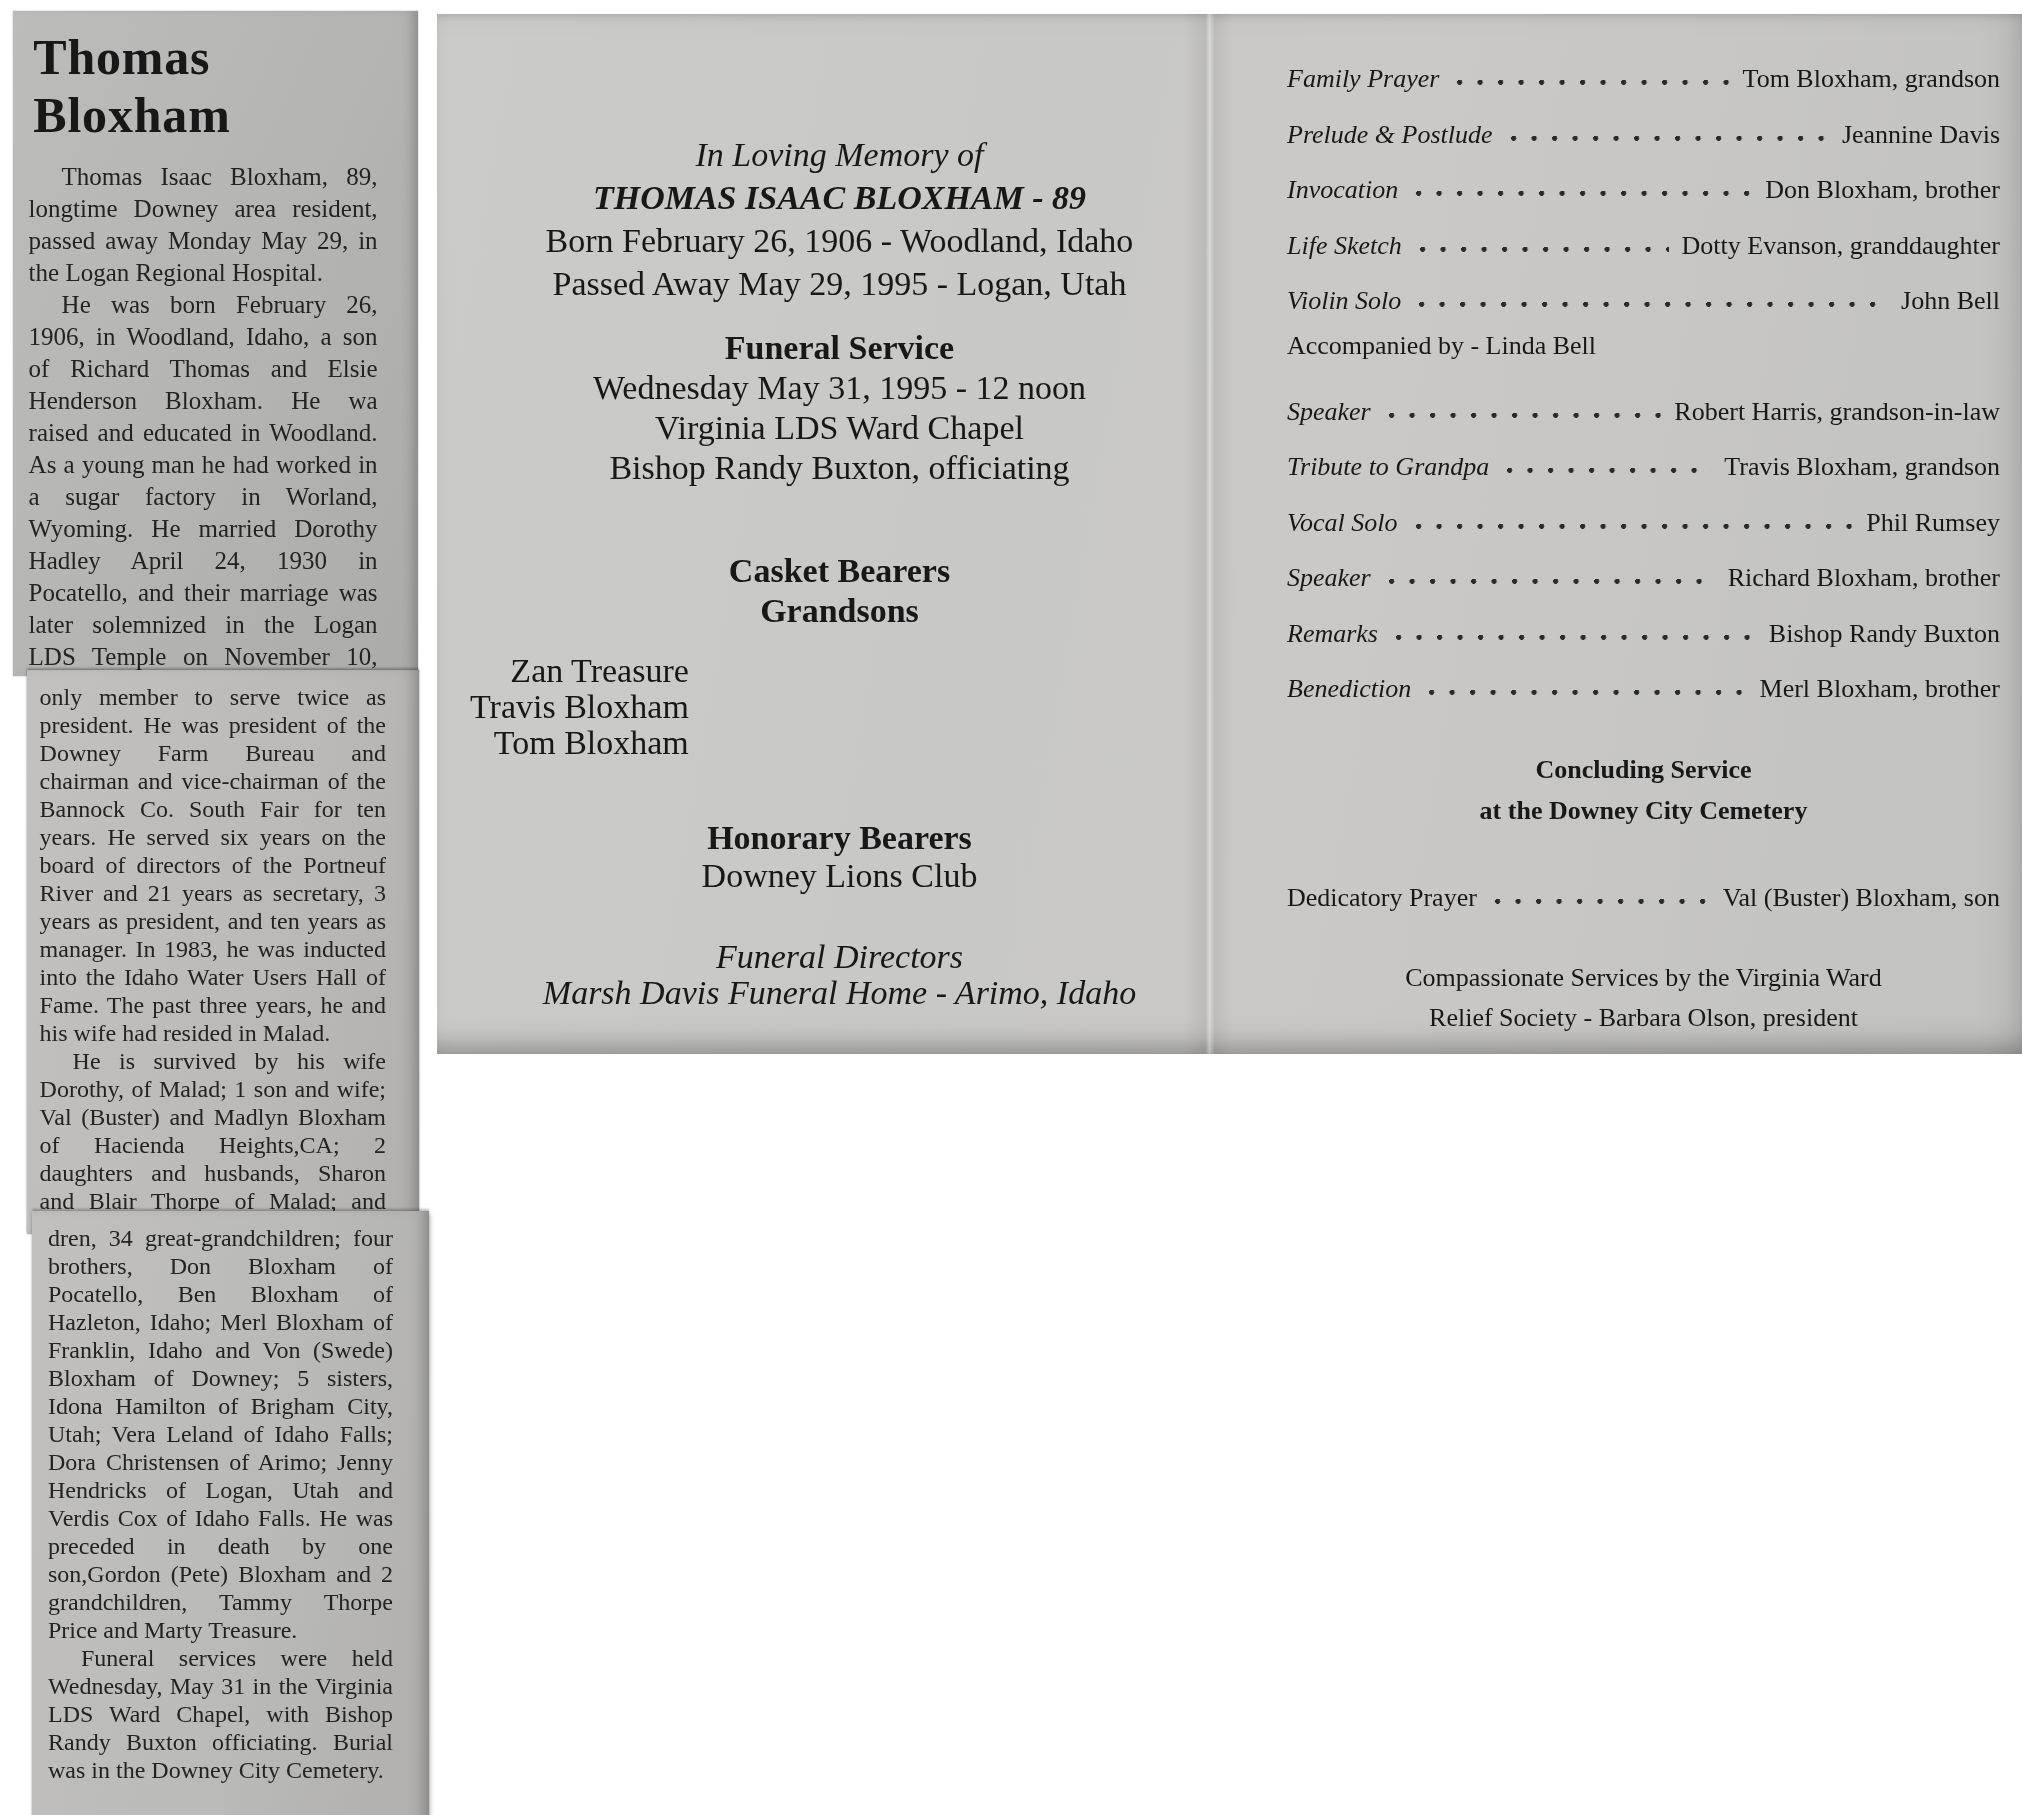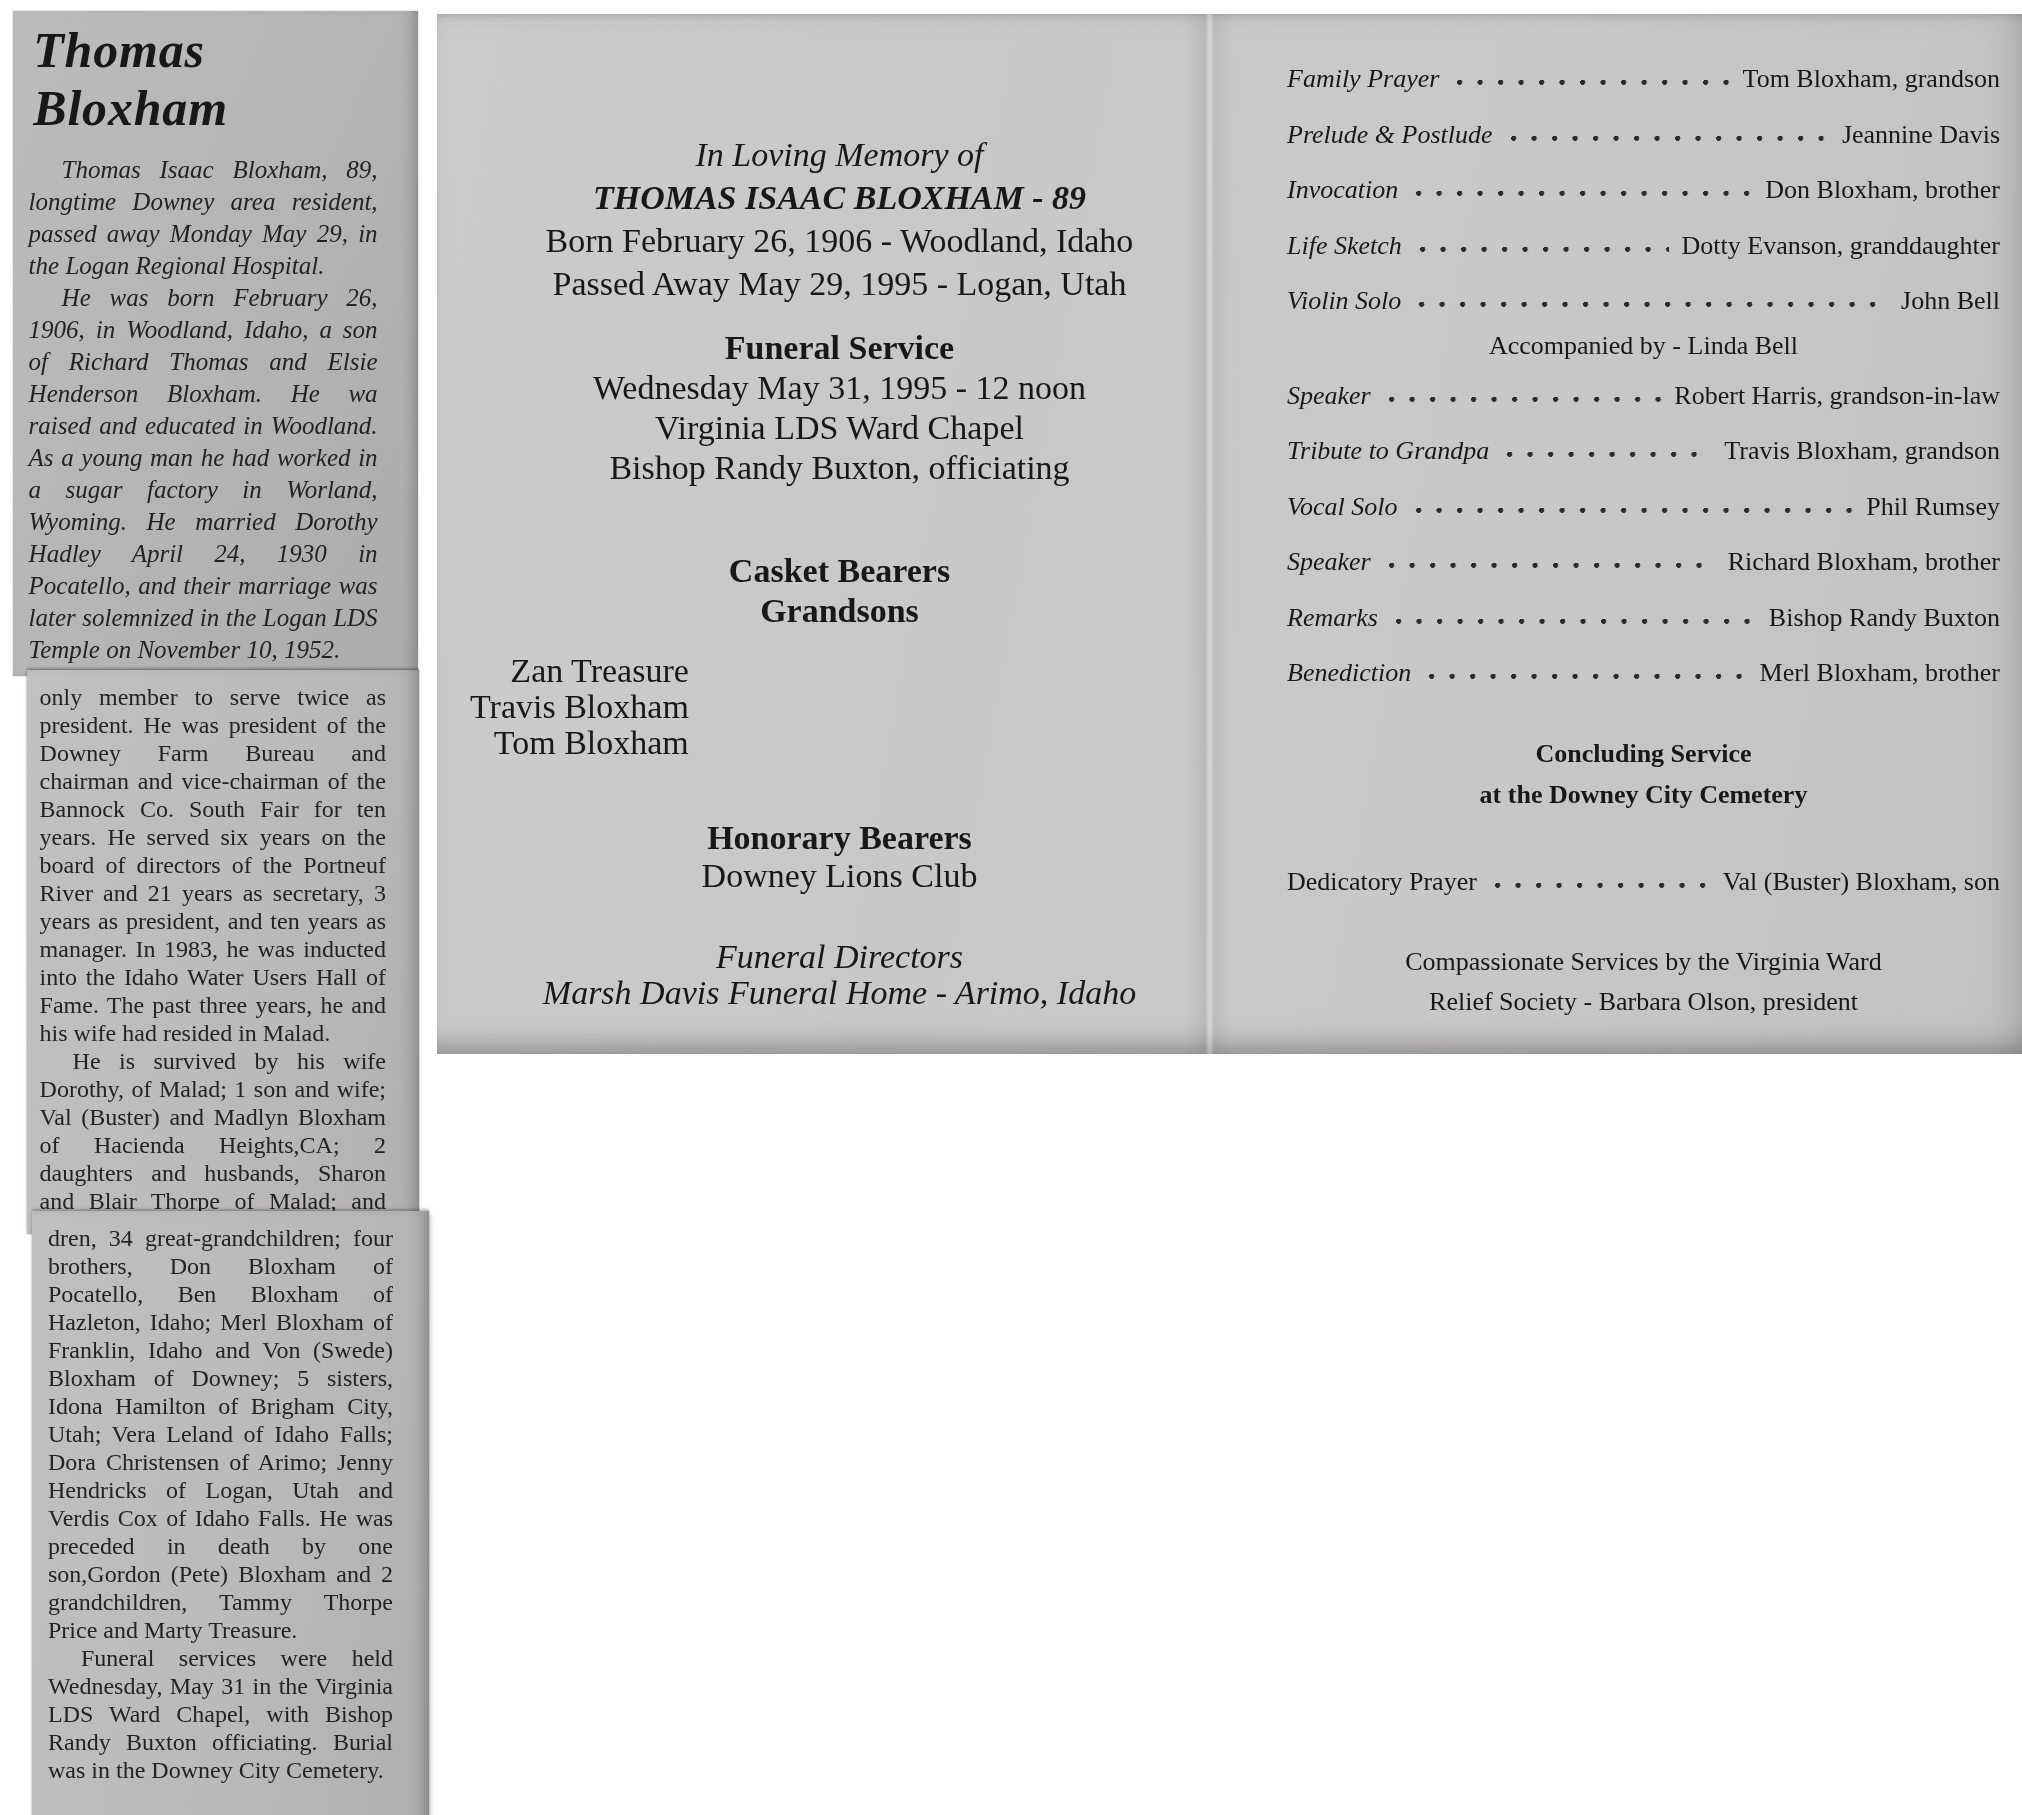--- a/index.html
+++ b/index.html
@@ -14,22 +14,21 @@
   
   .piece{
     position:absolute;
     overflow:hidden;
     box-sizing:border-box;
   }
   .piece-1{
     left:12.6px;top:11px;width:405px;height:665px;
     background:linear-gradient(115deg,#bcbcba 0%,#b4b4b2 55%,#ababa9 100%);
     box-shadow:inset -11px 0 14.2px -8px rgba(0,0,0,.28), 0 0 1.6px rgba(0,0,0,.3);
-    padding:10px 40px 0 16px;
-    font-style:italic;
+    padding:17px 40px 0 16px;
   }
   .piece-2{
     left:27px;top:670px;width:392px;height:564px;
     background:linear-gradient(100deg,#c2c1bf 0%,#bbbab8 60%,#b1b0ae 100%);
     box-shadow:inset -12.6px 0 16px -9.5px rgba(0,0,0,.3), 0 -1.6px 2.4px rgba(0,0,0,.25), 0 0 1.6px rgba(0,0,0,.3);
     padding:12.6px 33px 0 12.6px;
   }
   .piece-3{
     left:32px;top:1211px;width:397px;height:638px;
     background:linear-gradient(100deg,#c1c0be 0%,#babab8 55%,#b0afad 100%);
@@ -108,22 +107,22 @@
   .oname{flex:0 0 auto;text-align:right;}
   .leader{
     flex:1 1 auto;
     height:11px;
     margin:0 12.6px 3.2px 16px;
     background-image:radial-gradient(circle at 4.7px 6.3px,#2a2a2a 2.4px,rgba(0,0,0,0) 2.8px);
     background-size:20.5px 11px;
     background-repeat:repeat-x;
   }
   .order-note{
-    text-align:center;
-    margin:-11px 0 15px 0;
+    text-align:left;
+    margin:-11px 0 31px 0;
     line-height:35px;
   }
   .concluding{
     margin-top:43px;
     text-align:center;
     line-height:41px;
   }
   .dedicatory{margin-top:49px;}
   .compassionate{
     margin-top:43px;

